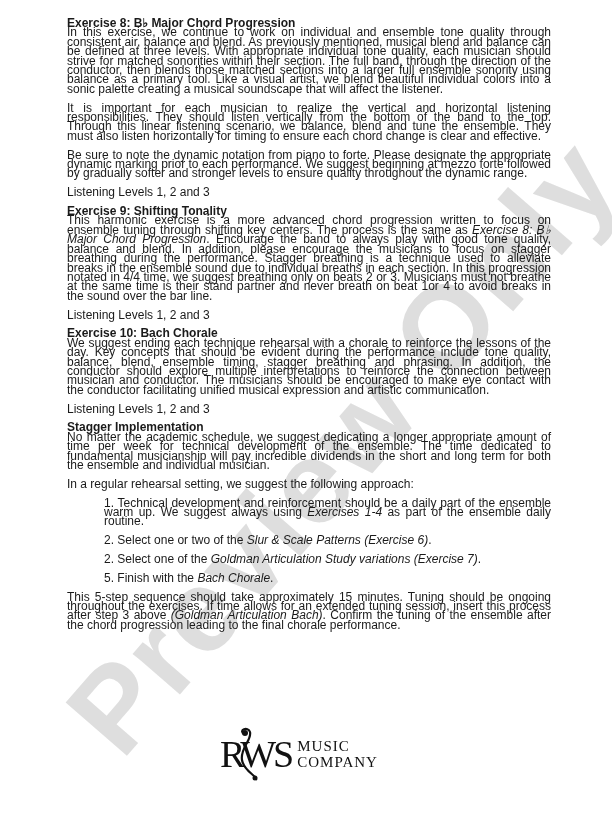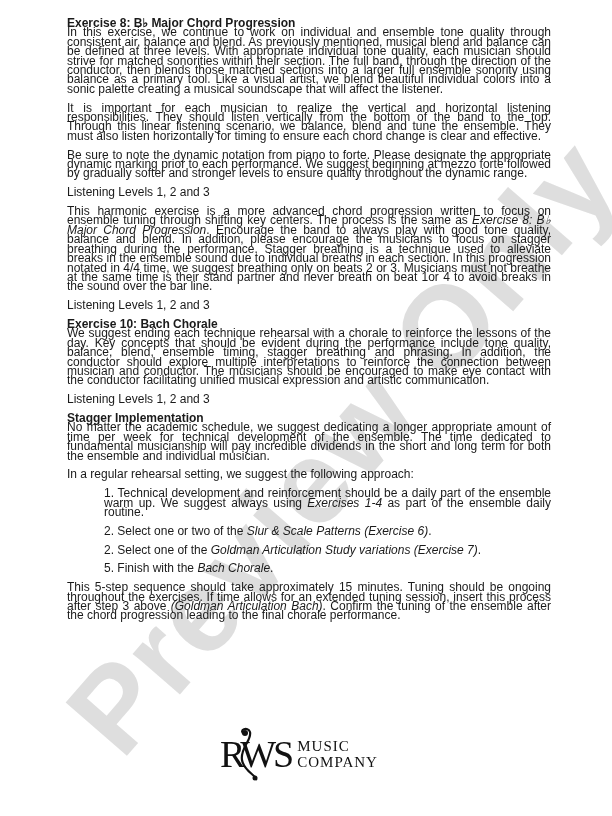--- a/index.html
+++ b/index.html
@@ -25,20 +25,21 @@
 
   <p>
     <span class="head">Exercise 8: B♭ Major Chord Progression</span>
     <span>In this exercise, we continue to work on individual and ensemble tone quality through consistent air, balance and blend. As previously mentioned, musical blend and balance can be defined at three levels. With appropriate individual tone quality, each musician should strive for matched sonorities within their section. The full band, through the direction of the conductor, then blends those matched sections into a larger full ensemble sonority using balance as a primary tool. Like a visual artist, we blend beautiful individual colors into a sonic palette creating a musical soundscape that will affect the listener.</span>
   </p>
   <p>It is important for each musician to realize the vertical and horizontal listening responsibilities. They should listen vertically from the bottom of the band to the top. Through this linear listening scenario, we balance, blend and tune the ensemble. They must also listen horizontally for timing to ensure each chord change is clear and effective.</p>
   <p>Be sure to note the dynamic notation from piano to forte. Please designate the appropriate dynamic marking prior to each performance. We suggest beginning at mezzo forte followed by gradually softer and stronger levels to ensure quality throughout the dynamic range.</p>
   <p>Listening Levels 1, 2 and 3</p>
 
   <p>
+    <span class="head">Exercise 9: Shifting Tonality</span>
     <span>This harmonic exercise is a more advanced chord progression written to focus on ensemble tuning through shifting key centers. The process is the same as </span><em>Exercise 8: B♭ Major Chord Progression</em><span>. Encourage the band to always play with good tone quality, balance and blend. In addition, please encourage the musicians to focus on stagger breathing during the performance. Stagger breathing is a technique used to alleviate breaks in the ensemble sound due to individual breaths in each section. In this progression notated in 4/4 time, we suggest breathing only on beats 2 or 3. Musicians must not breathe at the same time is their stand partner and never breath on beat 1or 4 to avoid breaks in the sound over the bar line.</span>
   </p>
   <p>Listening Levels 1, 2 and 3</p>
 
   <p>
     <span class="head">Exercise 10: Bach Chorale</span>
     <span>We suggest ending each technique rehearsal with a chorale to reinforce the lessons of the day. Key concepts that should be evident during the performance include tone quality, balance, blend, ensemble timing, stagger breathing and phrasing. In addition, the conductor should explore multiple interpretations to reinforce the connection between musician and conductor. The musicians should be encouraged to make eye contact with the conductor facilitating unified musical expression and artistic communication.</span>
   </p>
   <p>Listening Levels 1, 2 and 3</p>
 

